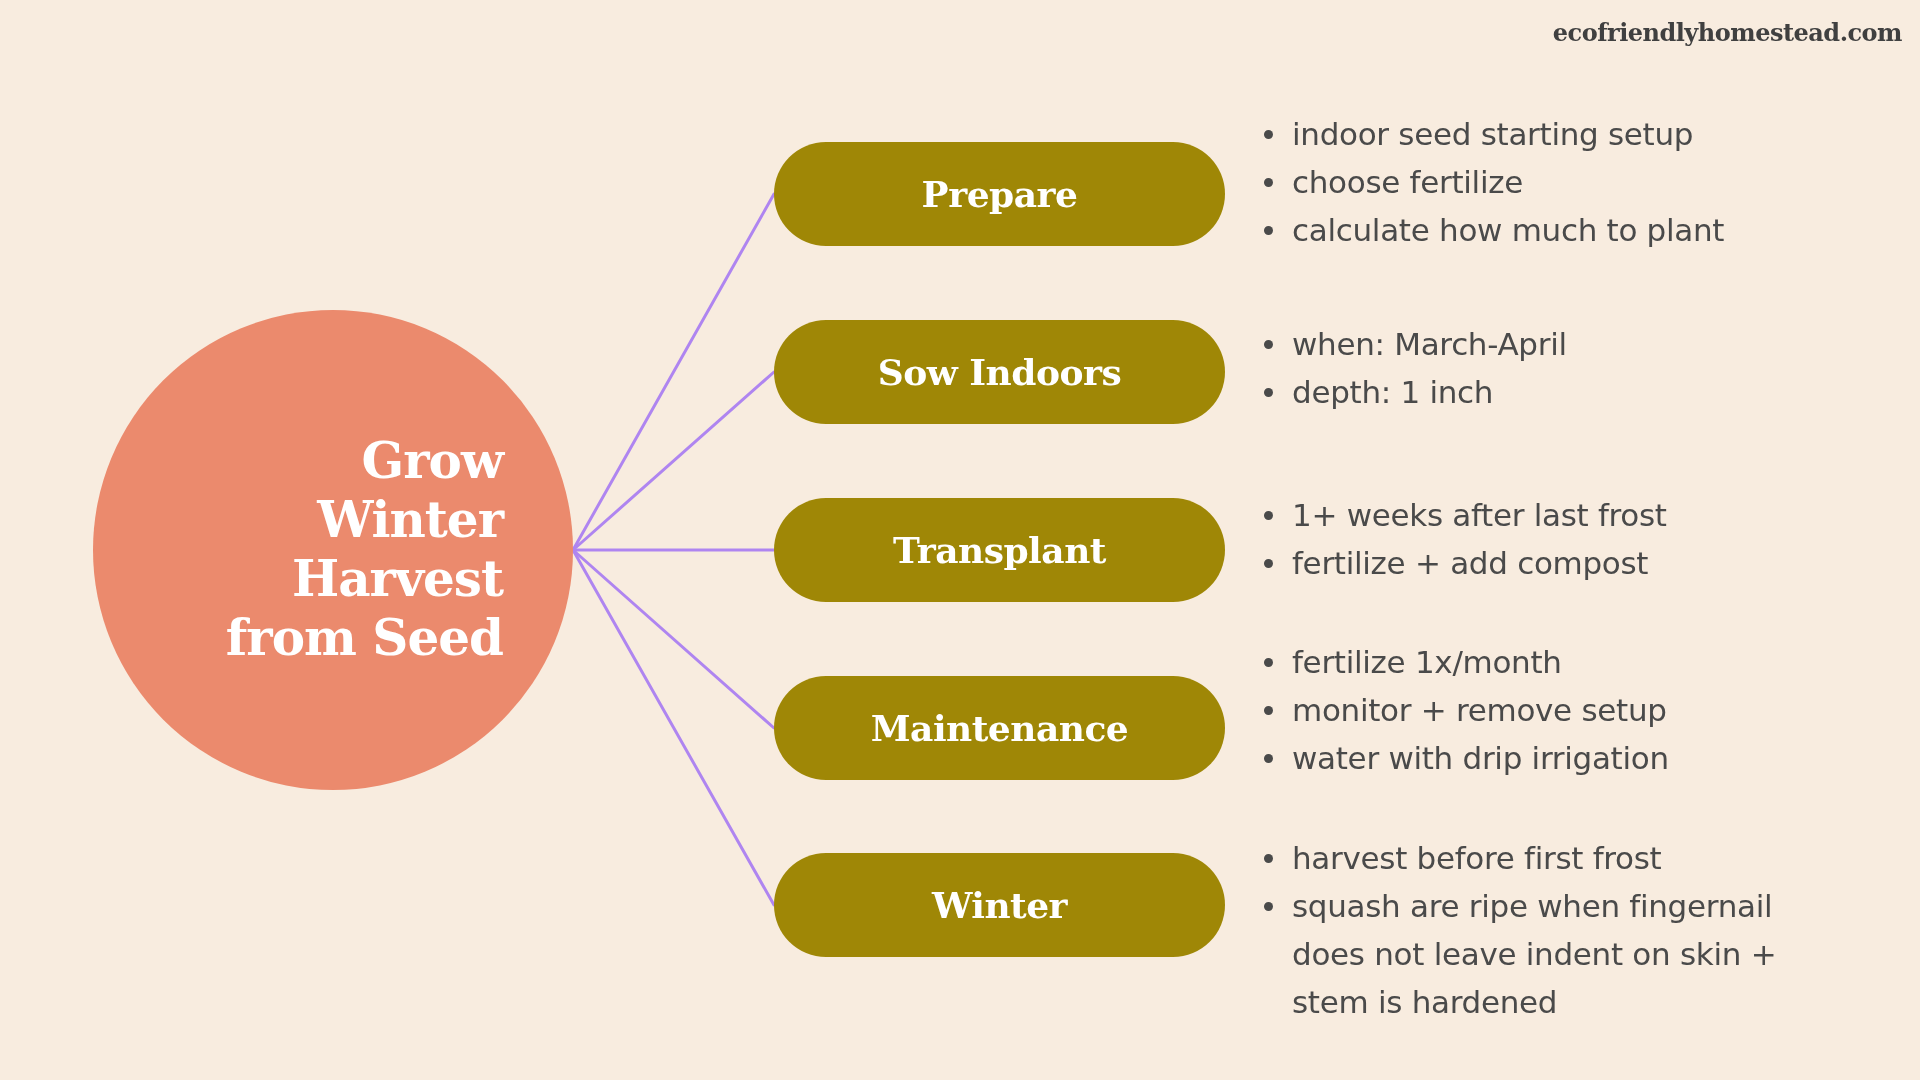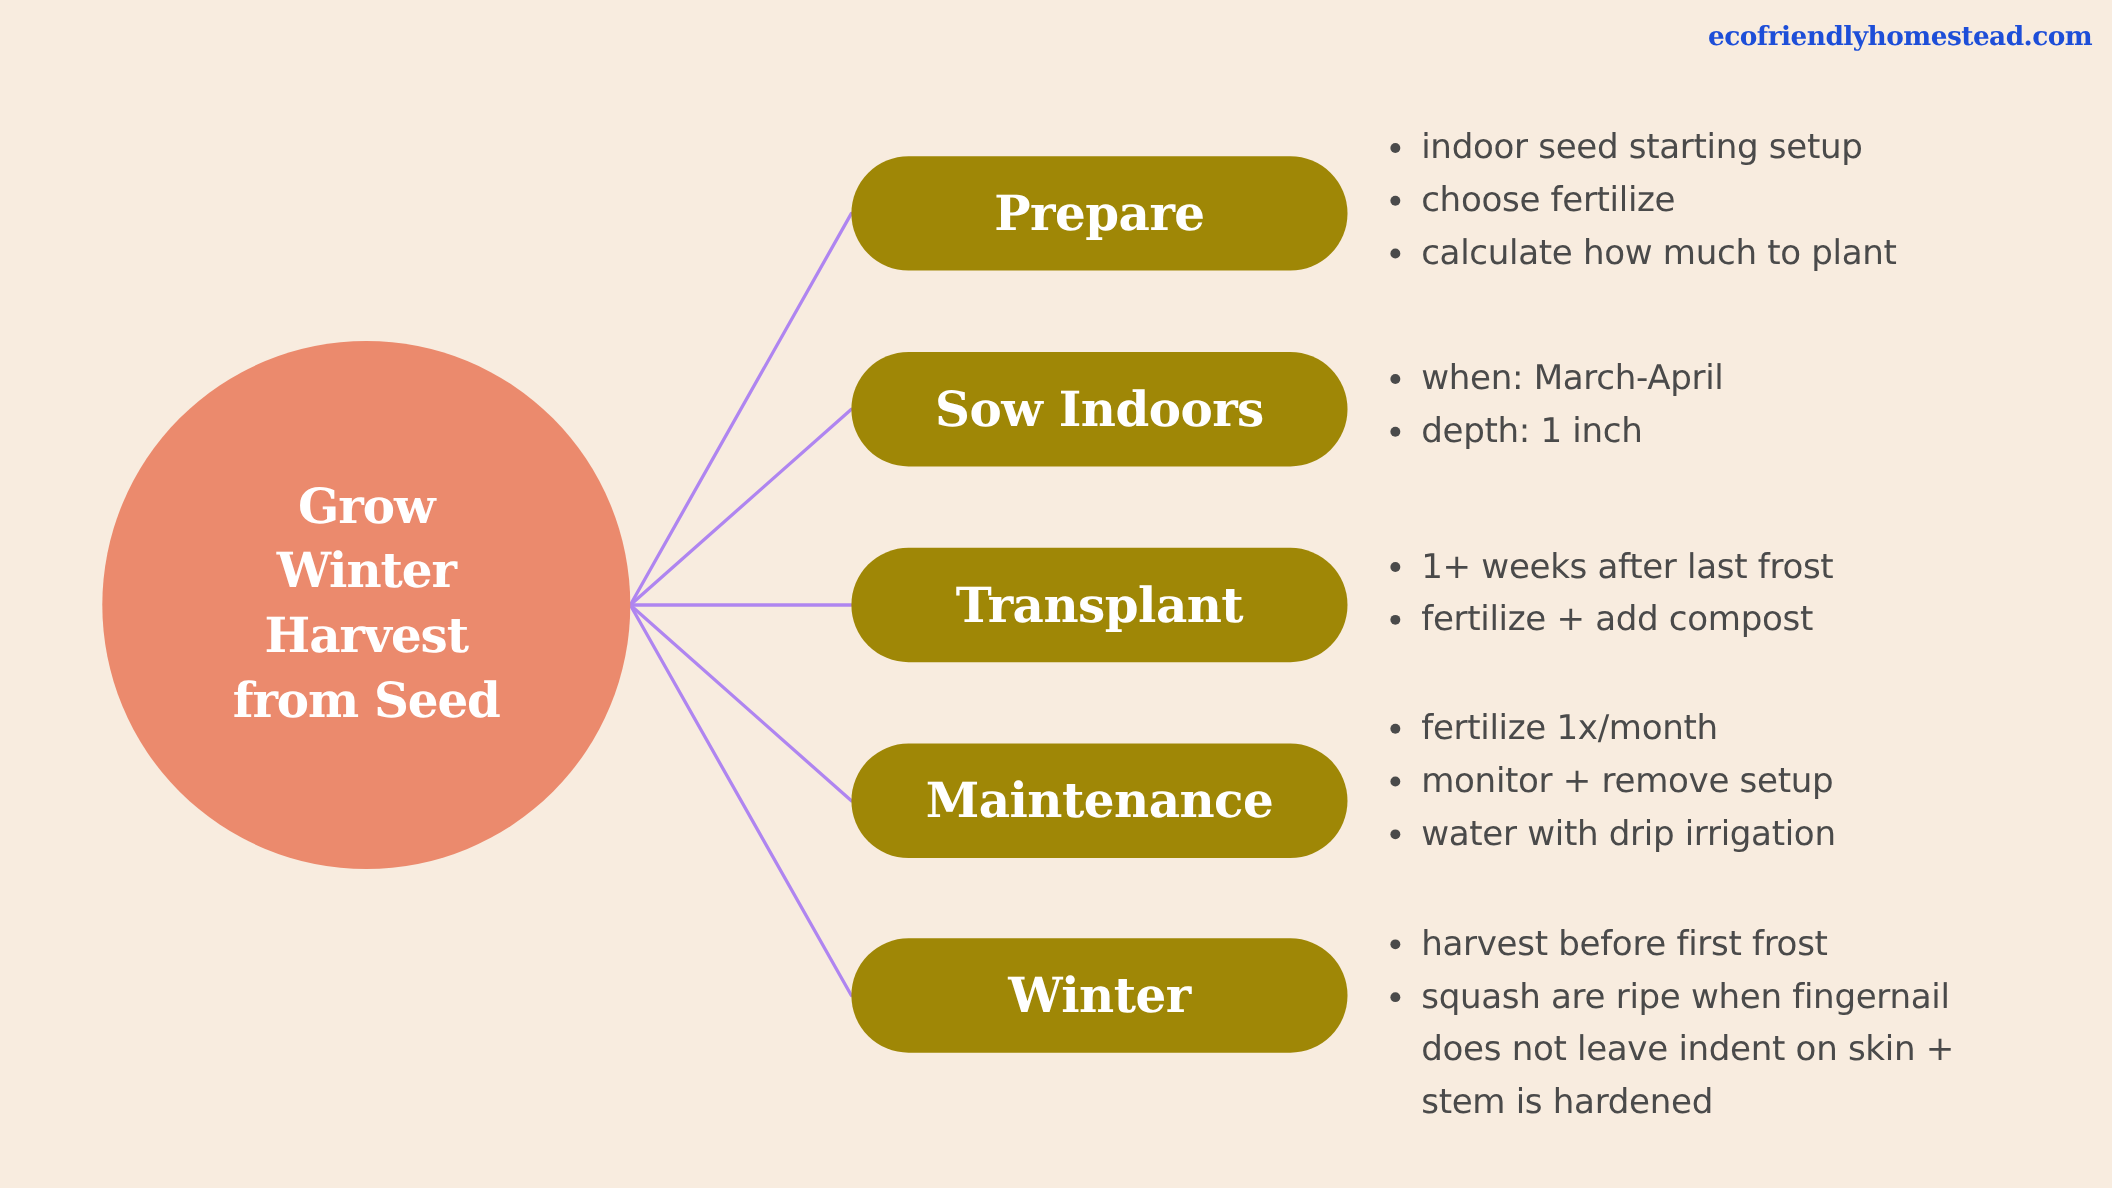--- a/index.html
+++ b/index.html
@@ -15,21 +15,21 @@
     font-family: "DejaVu Sans", sans-serif;
   }
   .site-logo {
     position: absolute;
     top: 18px;
     right: 18px;
     font-family: "DejaVu Serif", serif;
     font-weight: bold;
     font-size: 24px;
     letter-spacing: -0.5px;
-    color: #1d4ed8;
+    color: #404040;
   }
   .connectors {
     position: absolute;
     left: 0;
     top: 0;
     width: 1920px;
     height: 1080px;
   }
   .hub {
     position: absolute;
@@ -40,23 +40,23 @@
     border-radius: 50%;
     background: #EB8A6D;
     display: flex;
     align-items: center;
     justify-content: center;
   }
   .hub-title {
     color: #FFFFFF;
     font-family: "DejaVu Serif", serif;
     font-weight: bold;
-    font-size: 44px;
+    font-size: 50px;
     line-height: 59px;
-    text-align: center;
+    text-align: right;
     letter-spacing: -1px;
     margin-top: -2px;
     width: 340px;
   }
   .hub-title span { display: block; }
   .stage-pill {
     position: absolute;
     left: 774px;
     width: 451px;
     height: 104px;
@@ -64,21 +64,21 @@
     background: #9F8706;
     display: flex;
     align-items: center;
     justify-content: center;
     cursor: pointer;
   }
   .stage-label {
     color: #FFFFFF;
     font-family: "DejaVu Serif", serif;
     font-weight: bold;
-    font-size: 44px;
+    font-size: 36px;
     letter-spacing: -0.5px;
   }
   .stage-notes {
     position: absolute;
     left: 1258px;
     width: 640px;
     display: flex;
     flex-direction: column;
     justify-content: flex-start;
   }

